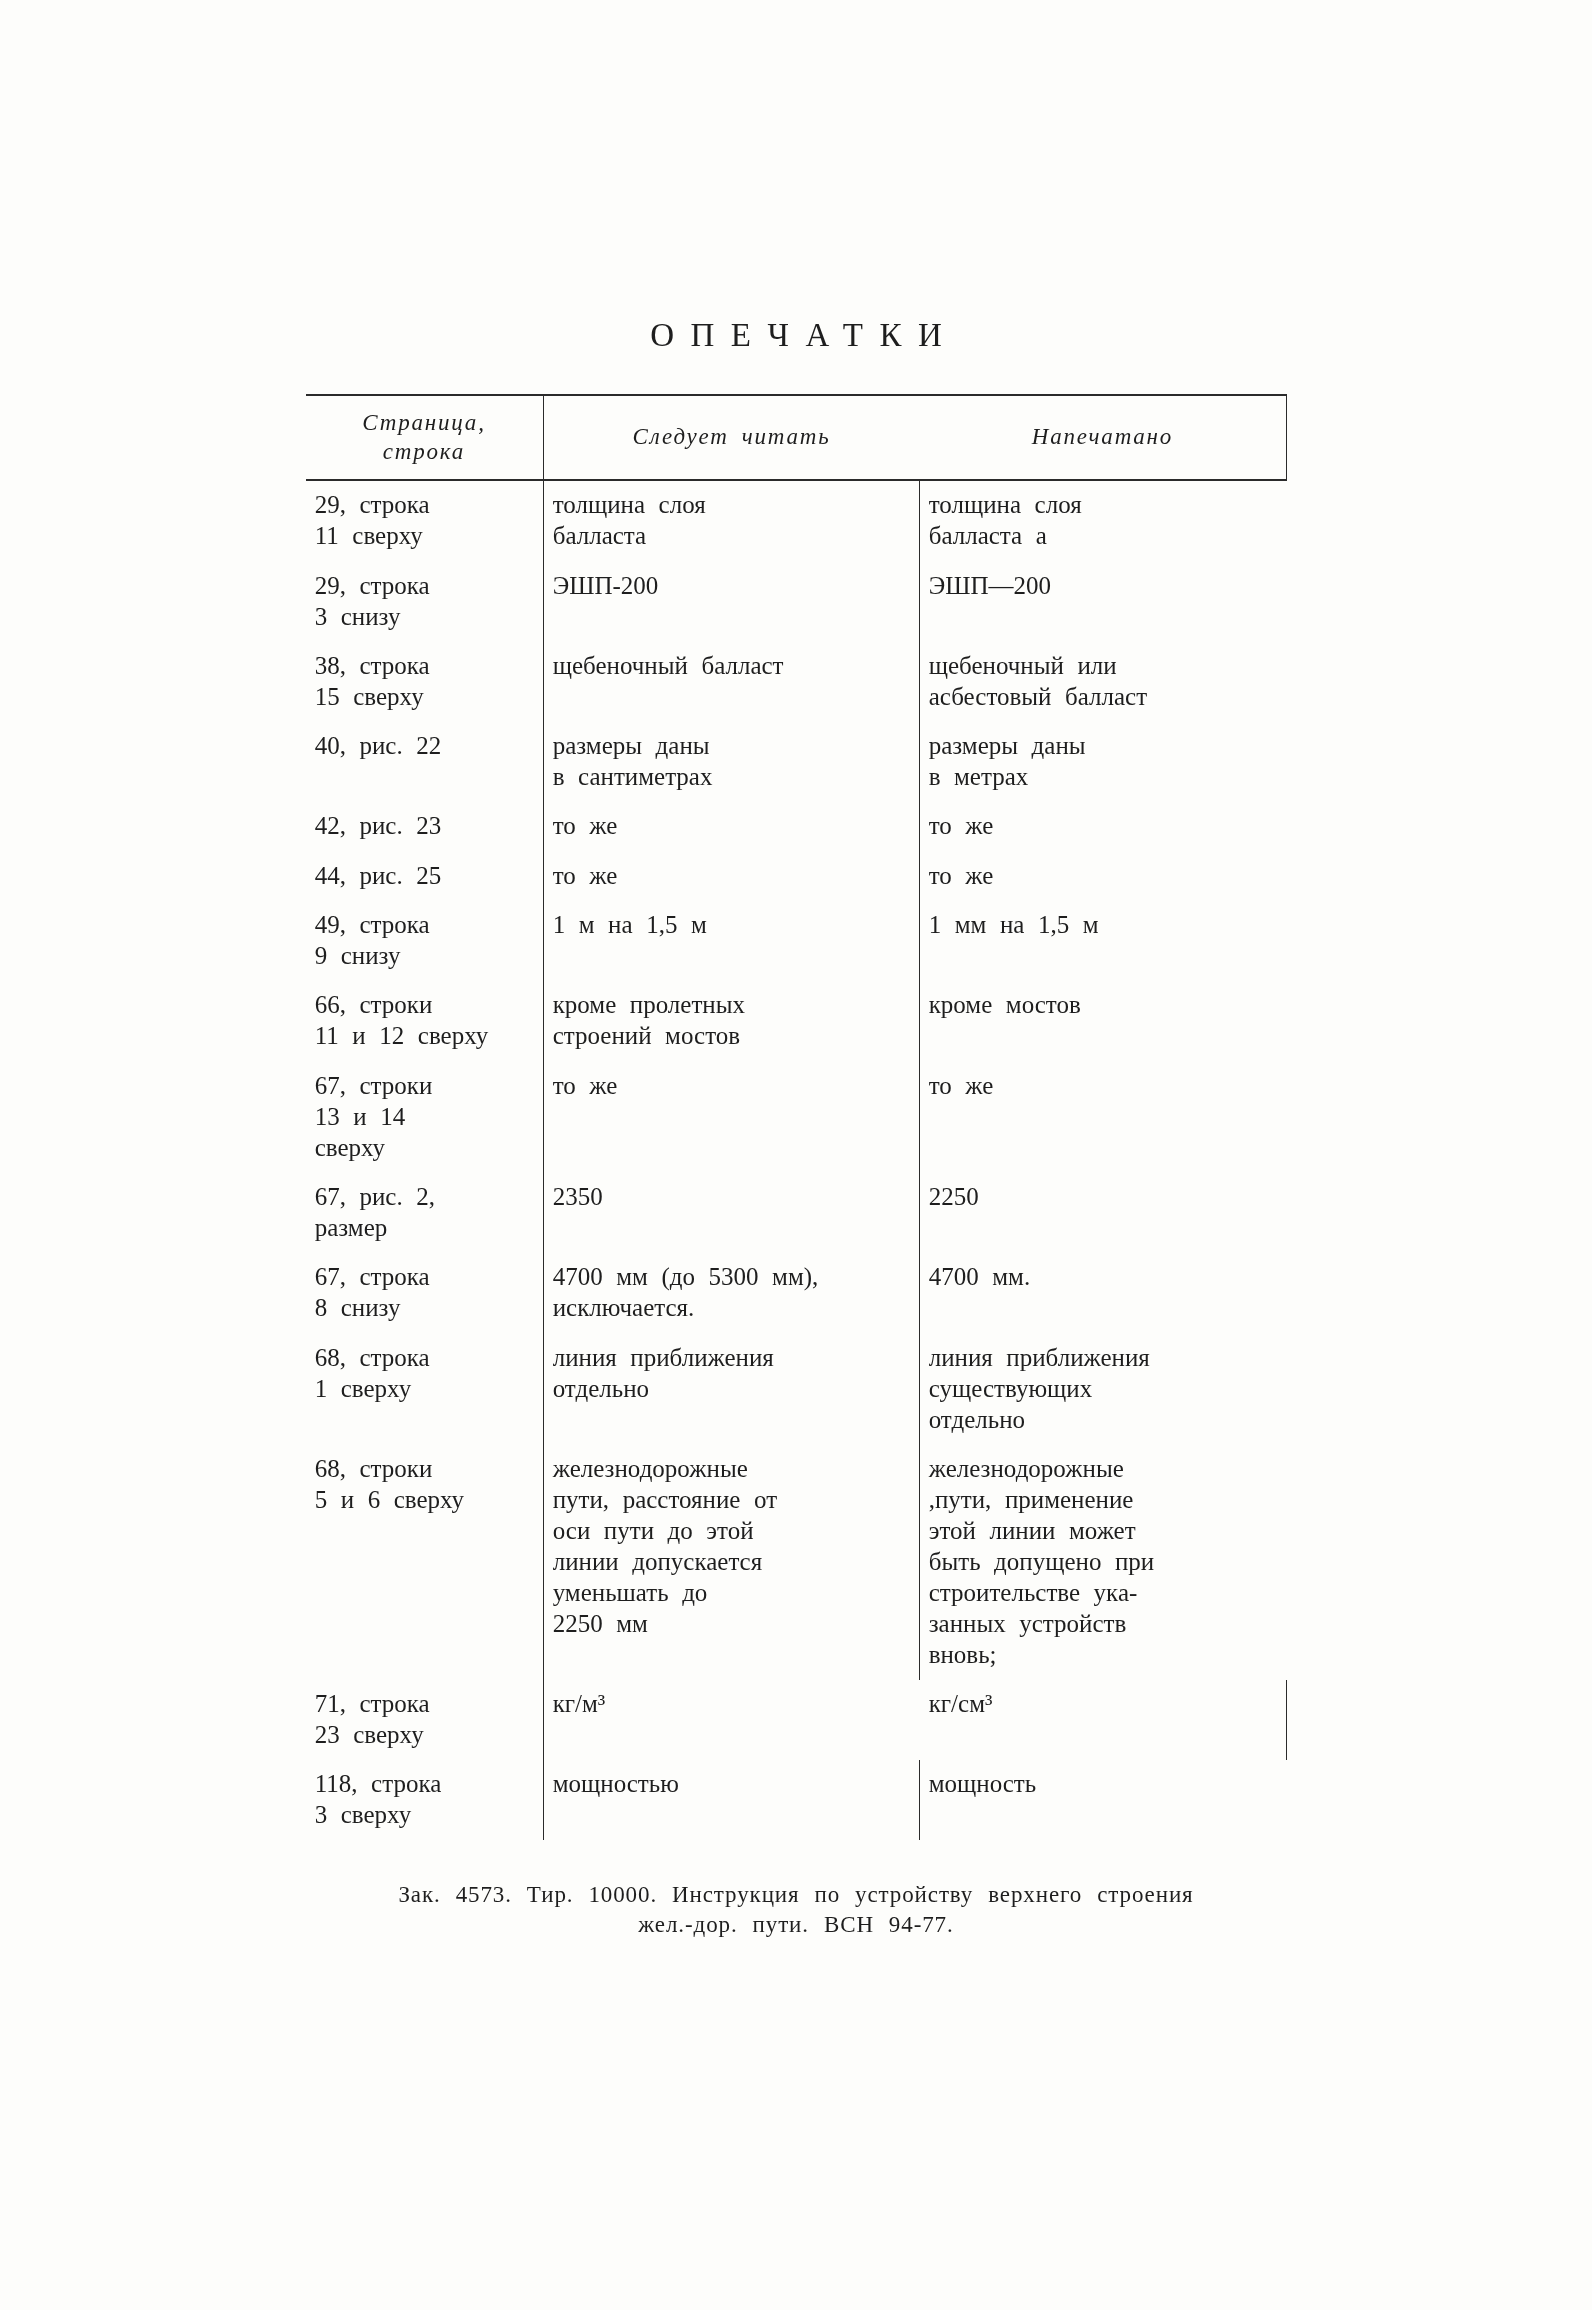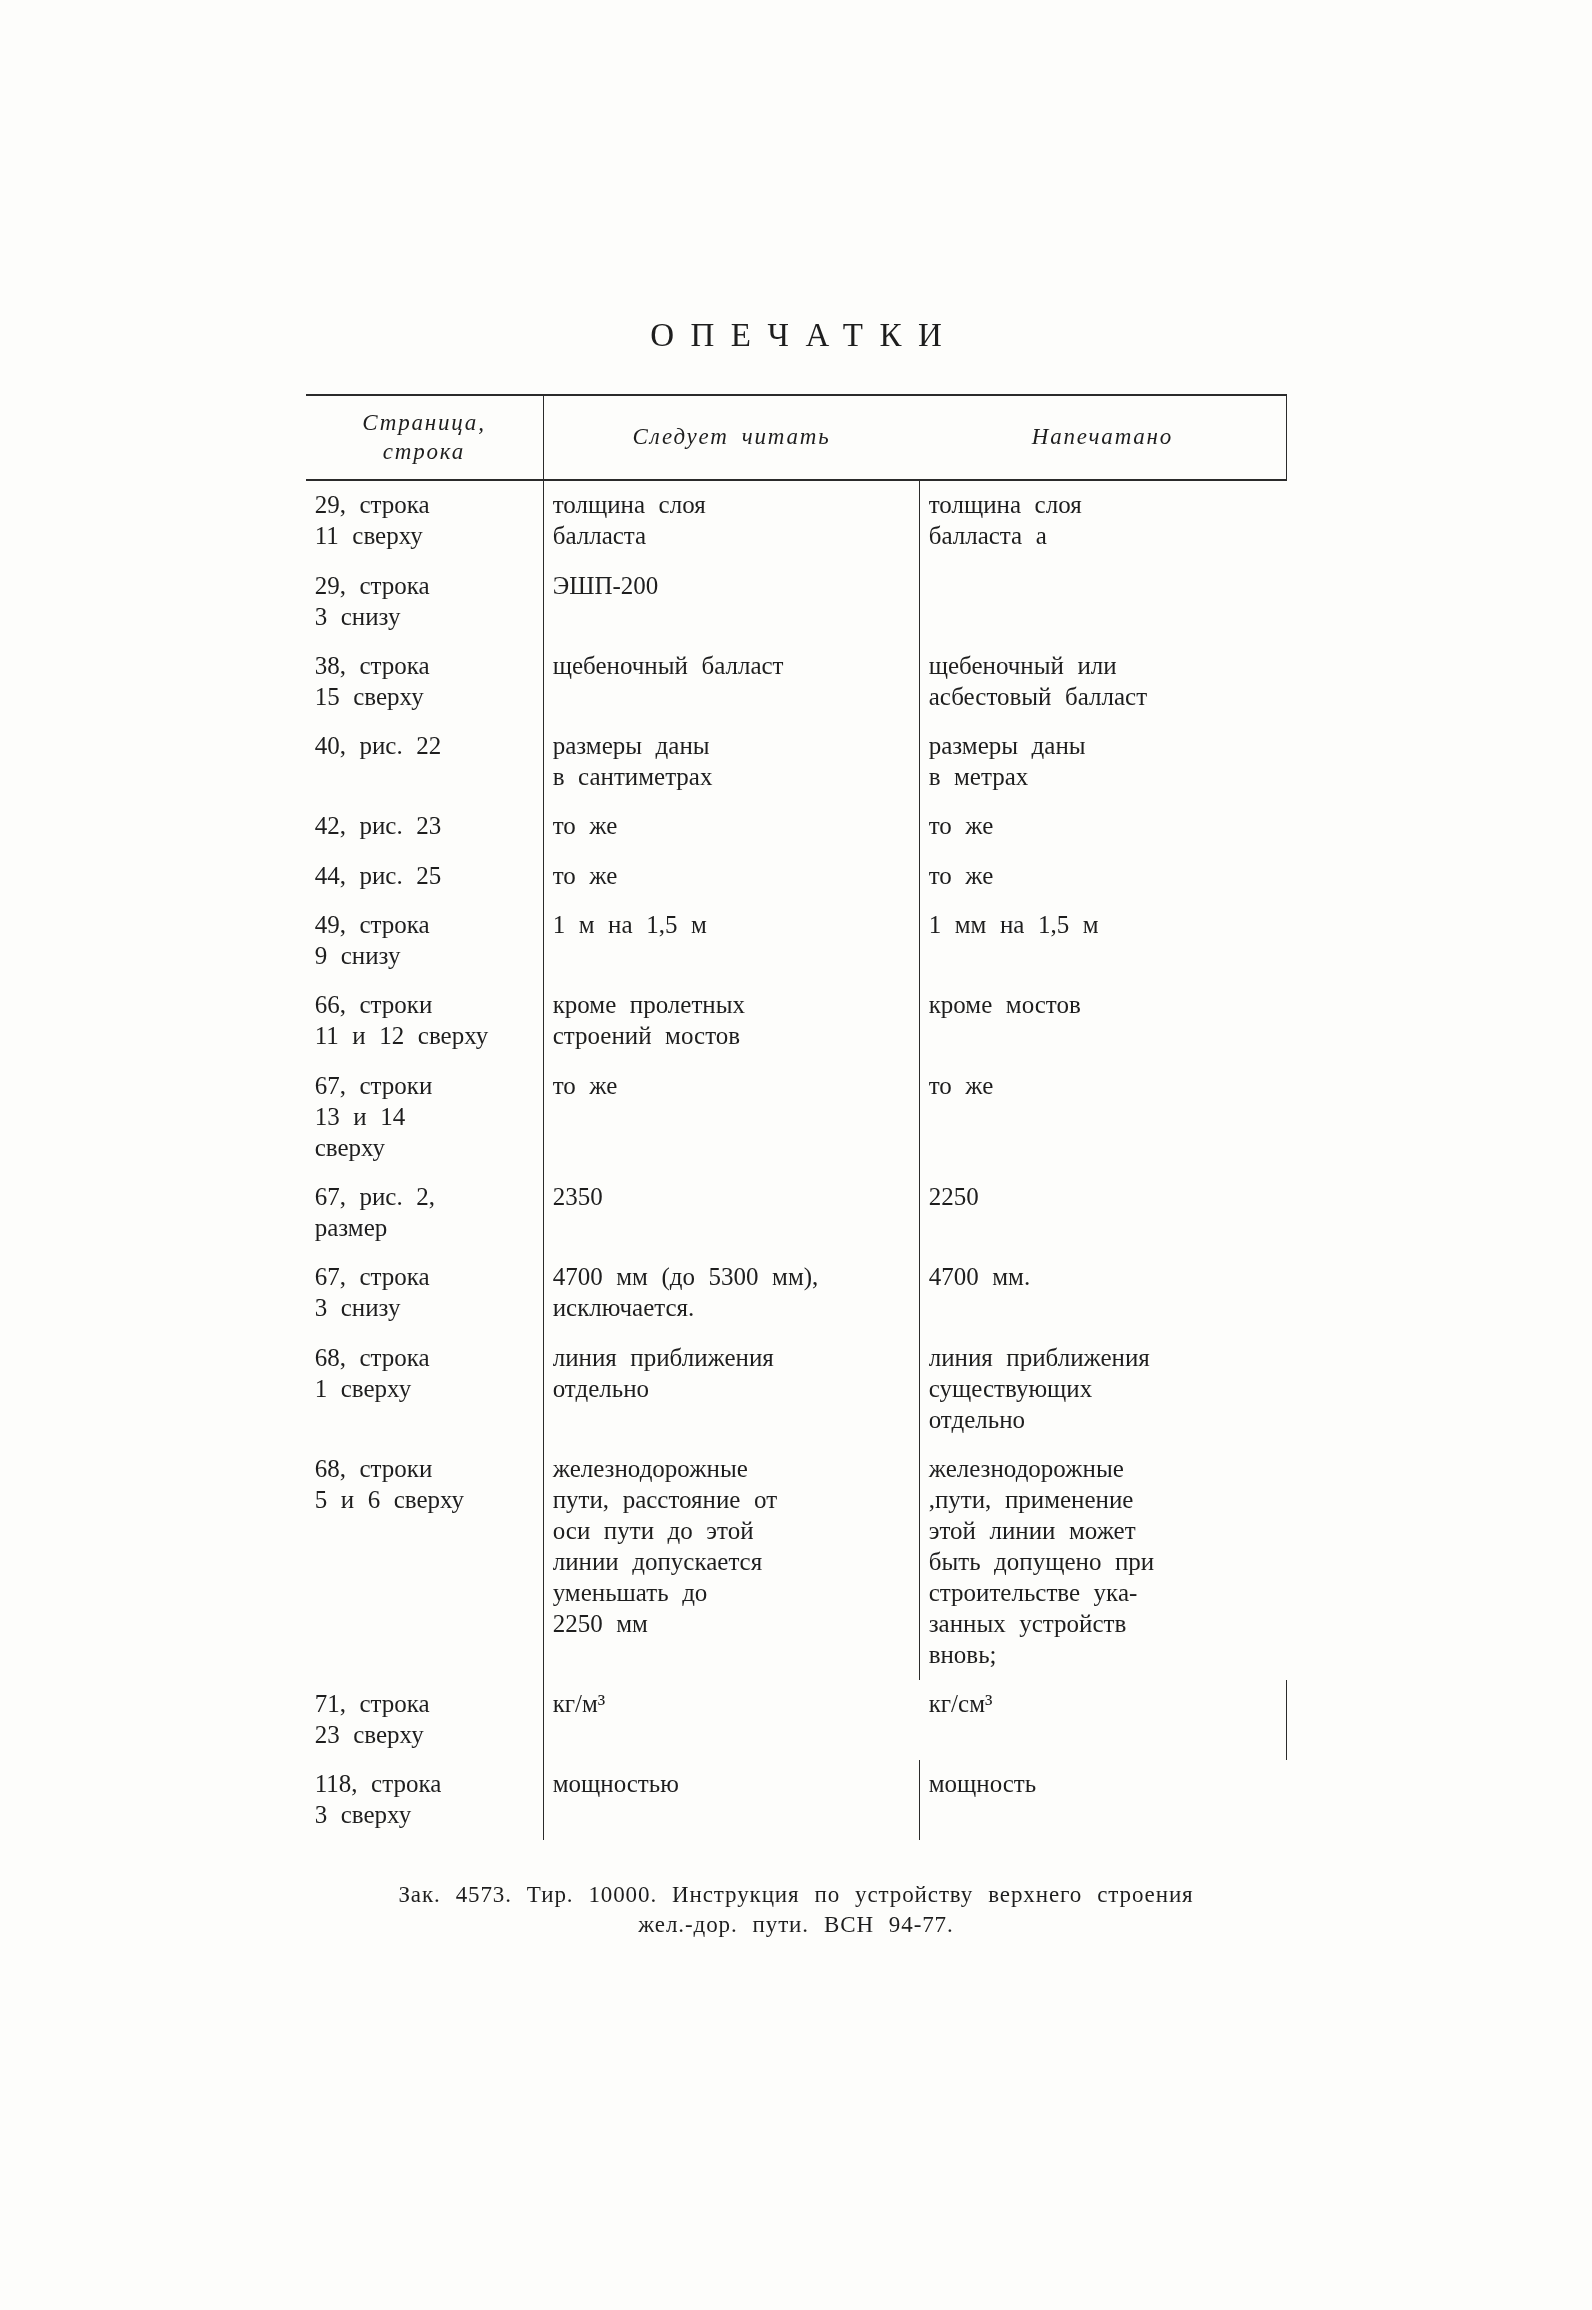--- a/index.html
+++ b/index.html
@@ -103,20 +103,21 @@
     <div class="td col2">толщина слоя
 балласта</div>
     <div class="td col3">толщина слоя
 балласта а</div>
   </div>
 
   <div class="tr">
     <div class="td col1">29, строка
 3 снизу</div>
     <div class="td col2">ЭШП-200</div>
+    <div class="td col3">ЭШП—200</div>
   </div>
 
   <div class="tr">
     <div class="td col1">38, строка
 15 сверху</div>
     <div class="td col2">щебеночный балласт</div>
     <div class="td col3">щебеночный или
 асбестовый балласт</div>
   </div>
 
@@ -165,21 +166,21 @@
 
   <div class="tr">
     <div class="td col1">67, рис. 2,
 размер</div>
     <div class="td col2">2350</div>
     <div class="td col3">2250</div>
   </div>
 
   <div class="tr">
     <div class="td col1">67, строка
-3 снизу</div>
+8 снизу</div>
     <div class="td col2">4700 мм (до 5300 мм),
 исключается.</div>
     <div class="td col3">4700 мм.</div>
   </div>
 
   <div class="tr">
     <div class="td col1">68, строка
 1 сверху</div>
     <div class="td col2">линия приближения
 отдельно</div>

